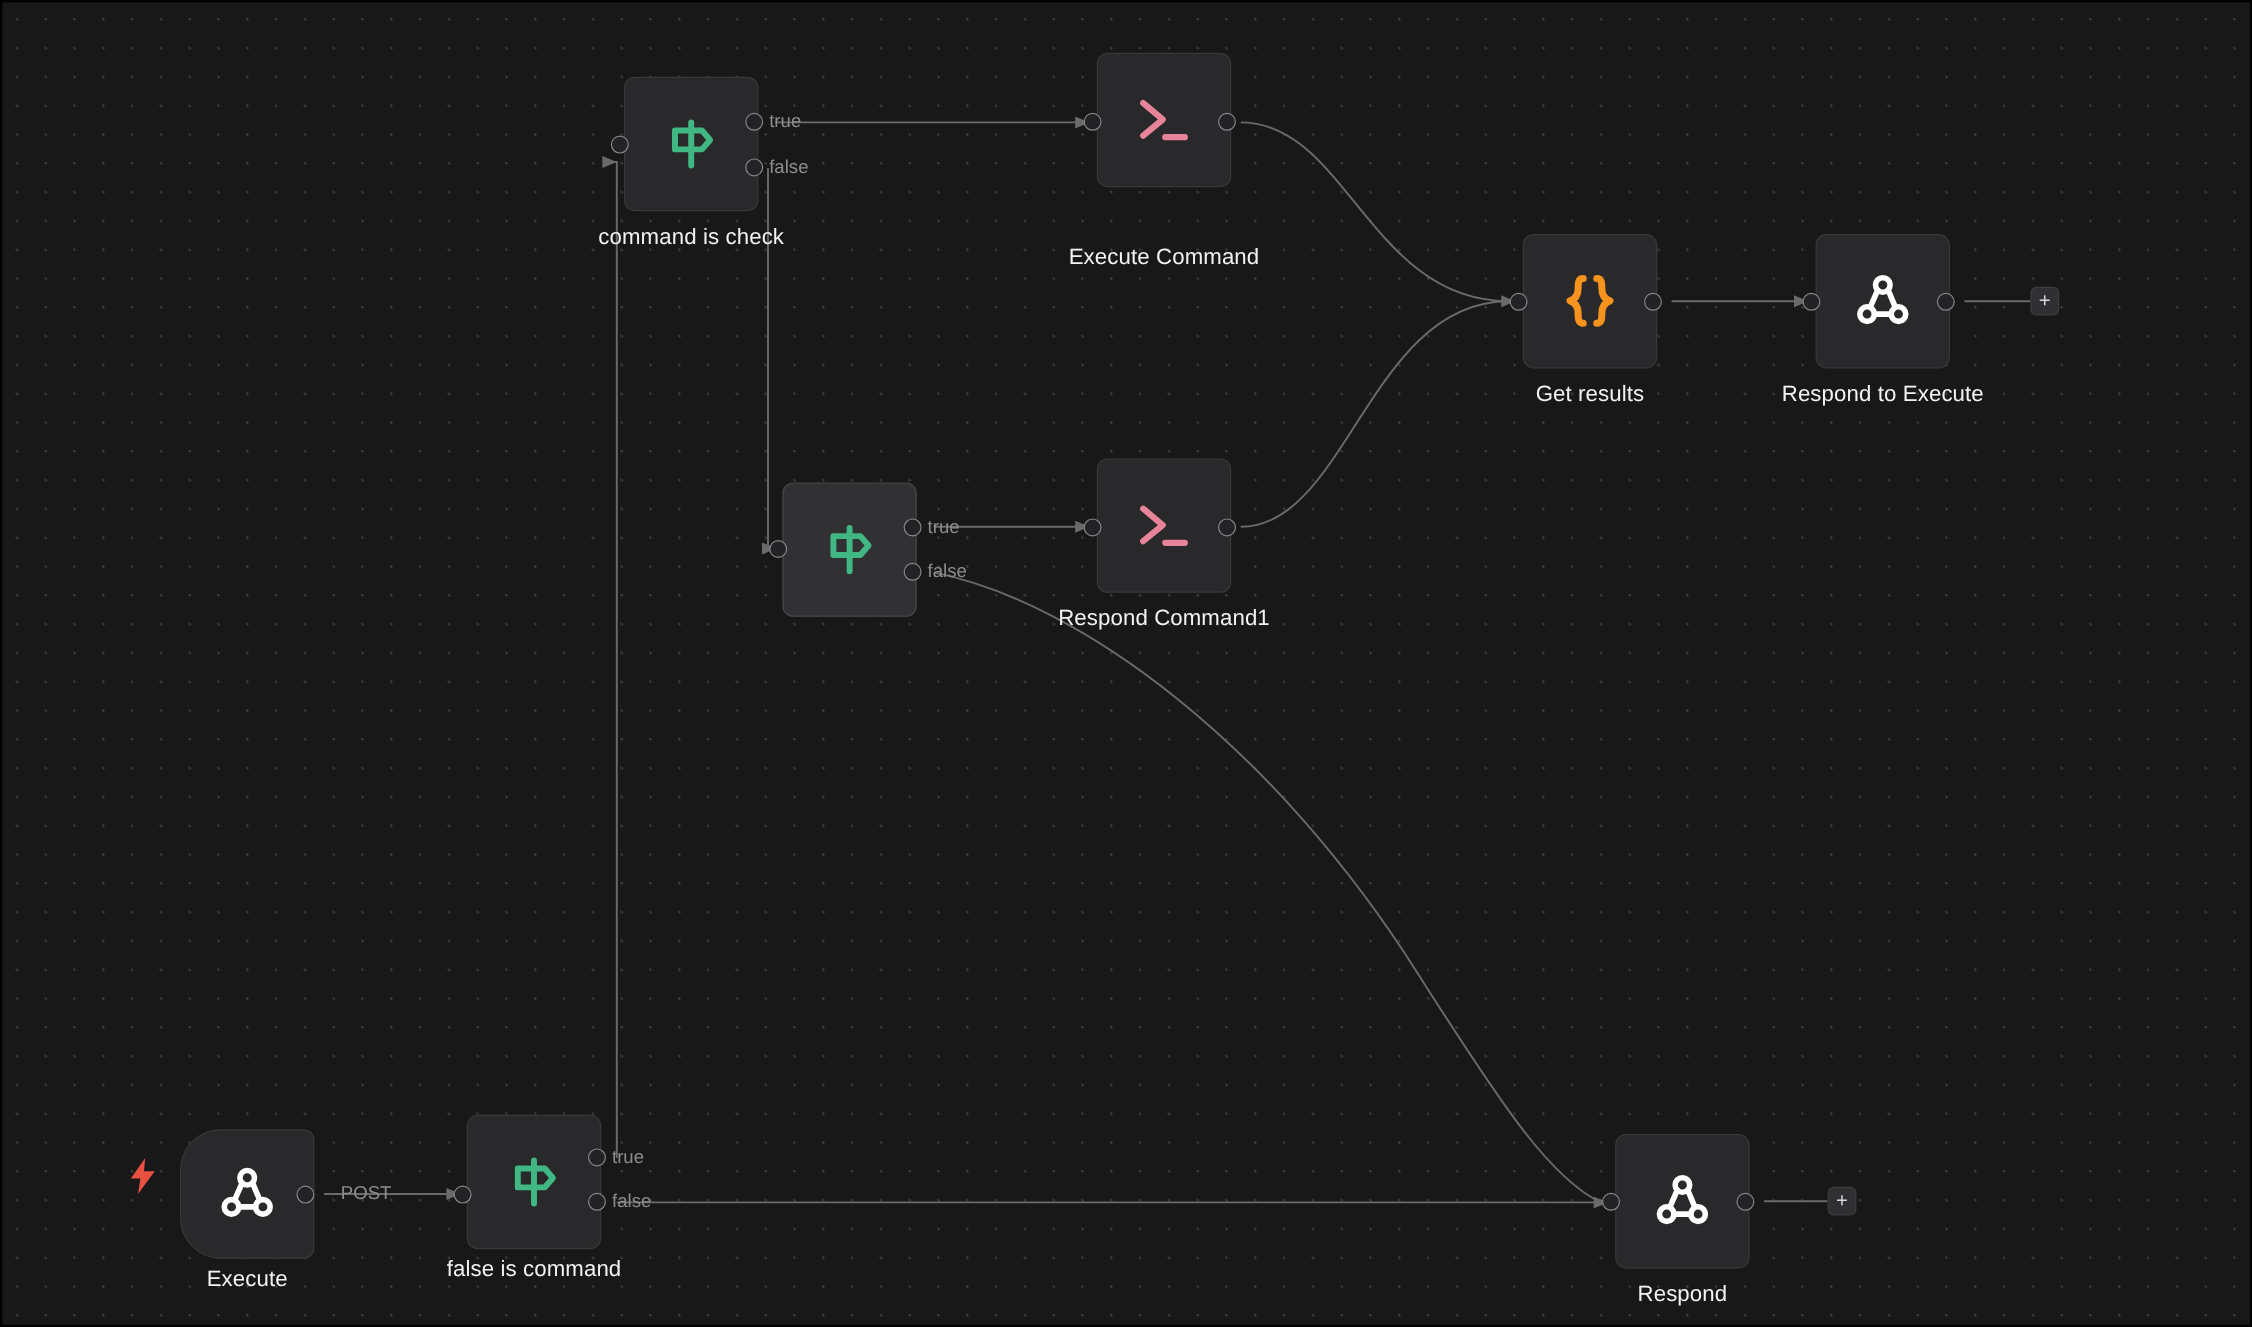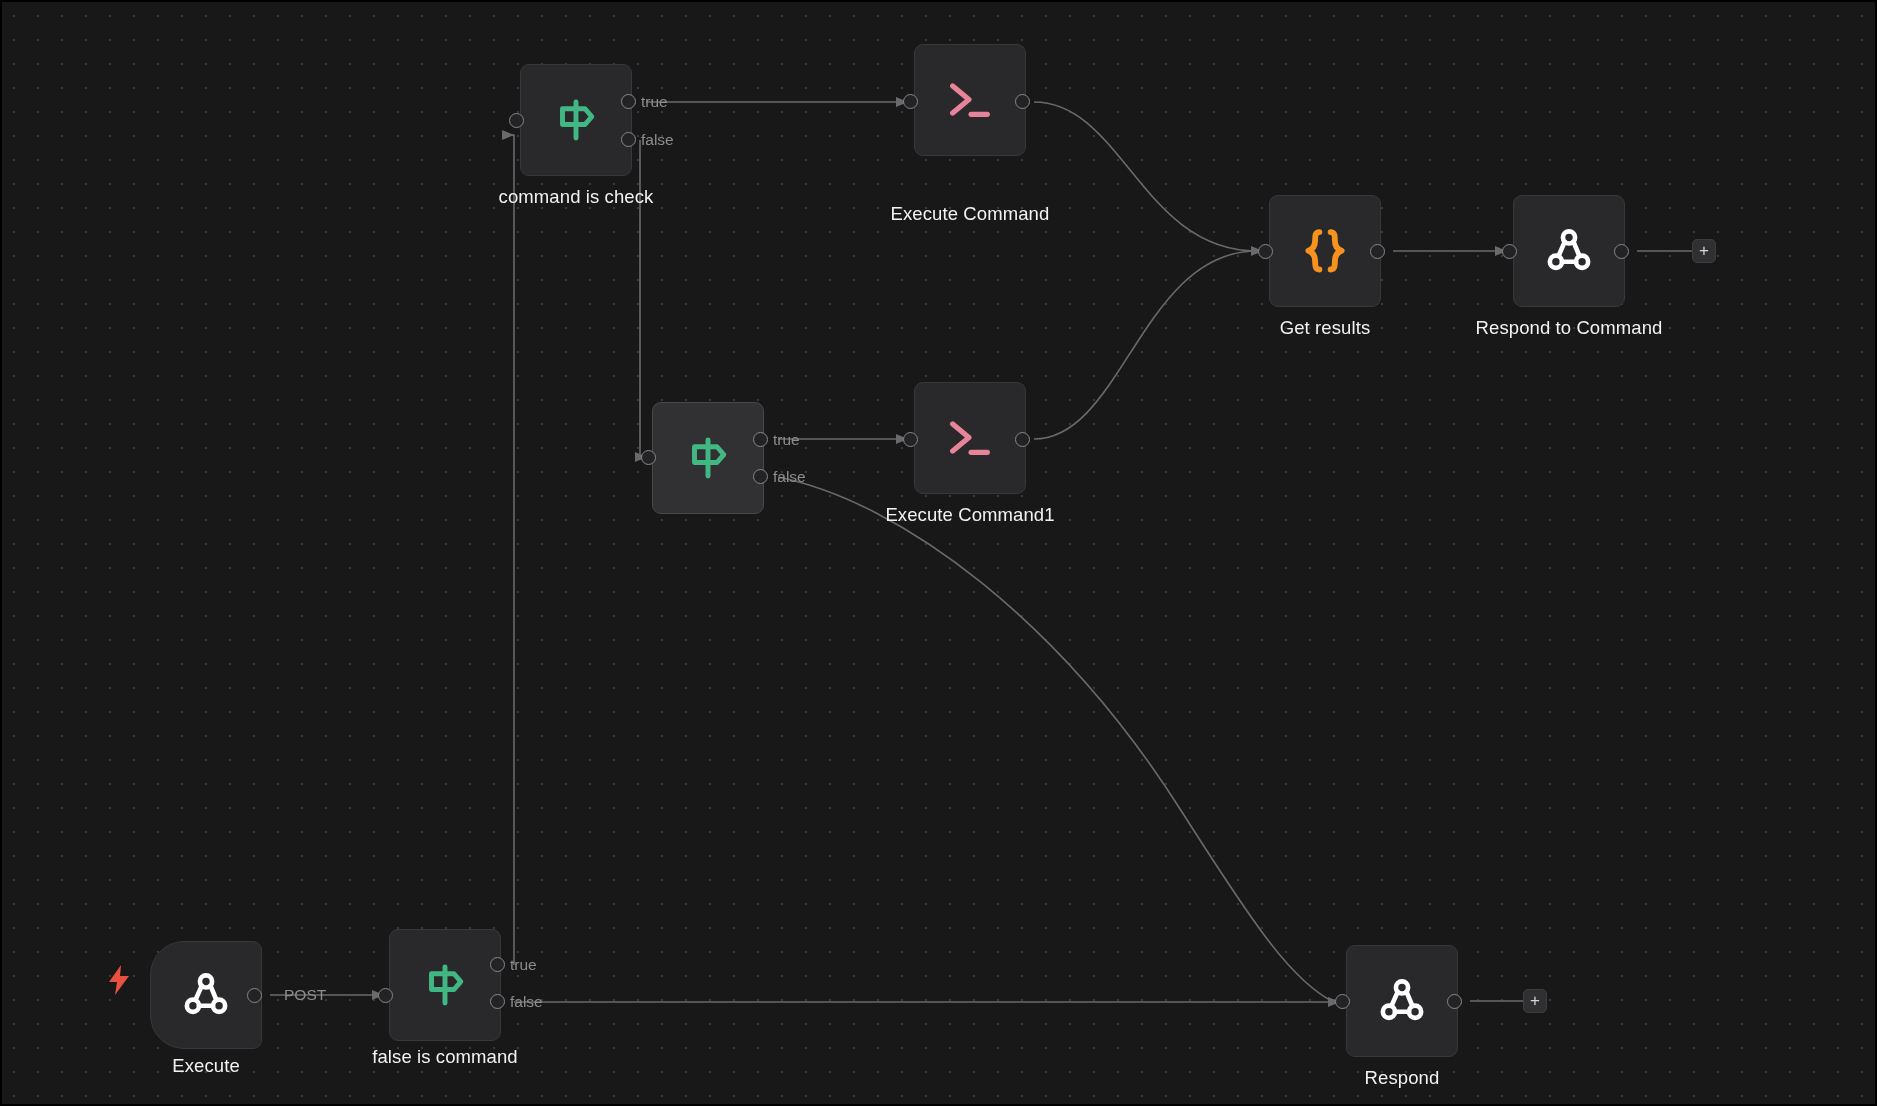--- a/index.html
+++ b/index.html
@@ -207,21 +207,21 @@
   <div class="port-label" style="left:771px; top:467px;">false</div>
 
   <div class="node" style="left:912px; top:380px; width:112px; height:112px;">
     <svg class="icon-svg" width="52" height="52" viewBox="0 0 24 24" fill="none" stroke="#e8849a" stroke-width="2.4" stroke-linecap="round" stroke-linejoin="round">
       <path d="M4 5.5 L11.5 11.8 L4 18"></path>
       <path d="M12.5 18.6 L20 18.6"></path>
     </svg>
   </div>
   <div class="port" style="left:901px; top:430px;"></div>
   <div class="port" style="left:1013px; top:430px;"></div>
-  <div class="node-label" style="left:862px; top:501px; width:212px;">Execute Command1</div>
+  <div class="node-label" style="left:862px; top:501px; width:212px;">Respond Command1</div>
 
   <div class="node" style="left:1267px; top:193px; width:112px; height:112px;">
     <svg class="icon-svg" width="54" height="54" viewBox="0 0 24 24" fill="none" stroke="#f6921e" stroke-width="2.6" stroke-linecap="round" stroke-linejoin="round">
       <path d="M9.5 3.6 C7.6 3.6 7.6 5.4 7.6 7.4 C7.6 9.6 6.6 11.2 4.6 11.9 C6.6 12.6 7.6 14.2 7.6 16.4 C7.6 18.4 7.6 20.2 9.5 20.2"></path>
       <path d="M14.5 3.6 C16.4 3.6 16.4 5.4 16.4 7.4 C16.4 9.6 17.4 11.2 19.4 11.9 C17.4 12.6 16.4 14.2 16.4 16.4 C16.4 18.4 16.4 20.2 14.5 20.2"></path>
     </svg>
   </div>
   <div class="port" style="left:1256px; top:242px;"></div>
   <div class="port" style="left:1368px; top:242px;"></div>
   <div class="node-label" style="left:1217px; top:314px; width:212px;text-align:center;">Get results</div>
@@ -231,21 +231,21 @@
       <circle cx="12" cy="6.2" r="2.6"></circle>
       <circle cx="6.4" cy="16.6" r="2.6"></circle>
       <circle cx="17.6" cy="16.6" r="2.6"></circle>
       <path d="M10.2 8 L7.6 13.9"></path>
       <path d="M13.9 8 L16.2 13.5"></path>
       <path d="M9 16.6 L15 16.6"></path>
     </svg>
   </div>
   <div class="port" style="left:1500px; top:242px;"></div>
   <div class="port" style="left:1612px; top:242px;"></div>
-  <div class="node-label" style="left:1461px; top:314px; width:212px;">Respond to Command</div>
+  <div class="node-label" style="left:1461px; top:314px; width:212px;">Respond to Execute</div>
   <div class="plus-btn" style="left:1690px; top:237px;">+</div>
 
   <div class="node" style="left:1344px; top:943px; width:112px; height:112px;">
     <svg class="icon-svg" width="56" height="56" viewBox="0 0 24 24" fill="none" stroke="#ffffff" stroke-width="2" stroke-linecap="round" stroke-linejoin="round">
       <circle cx="12" cy="6.2" r="2.6"></circle>
       <circle cx="6.4" cy="16.6" r="2.6"></circle>
       <circle cx="17.6" cy="16.6" r="2.6"></circle>
       <path d="M10.2 8 L7.6 13.9"></path>
       <path d="M13.9 8 L16.2 13.5"></path>
       <path d="M9 16.6 L15 16.6"></path>

